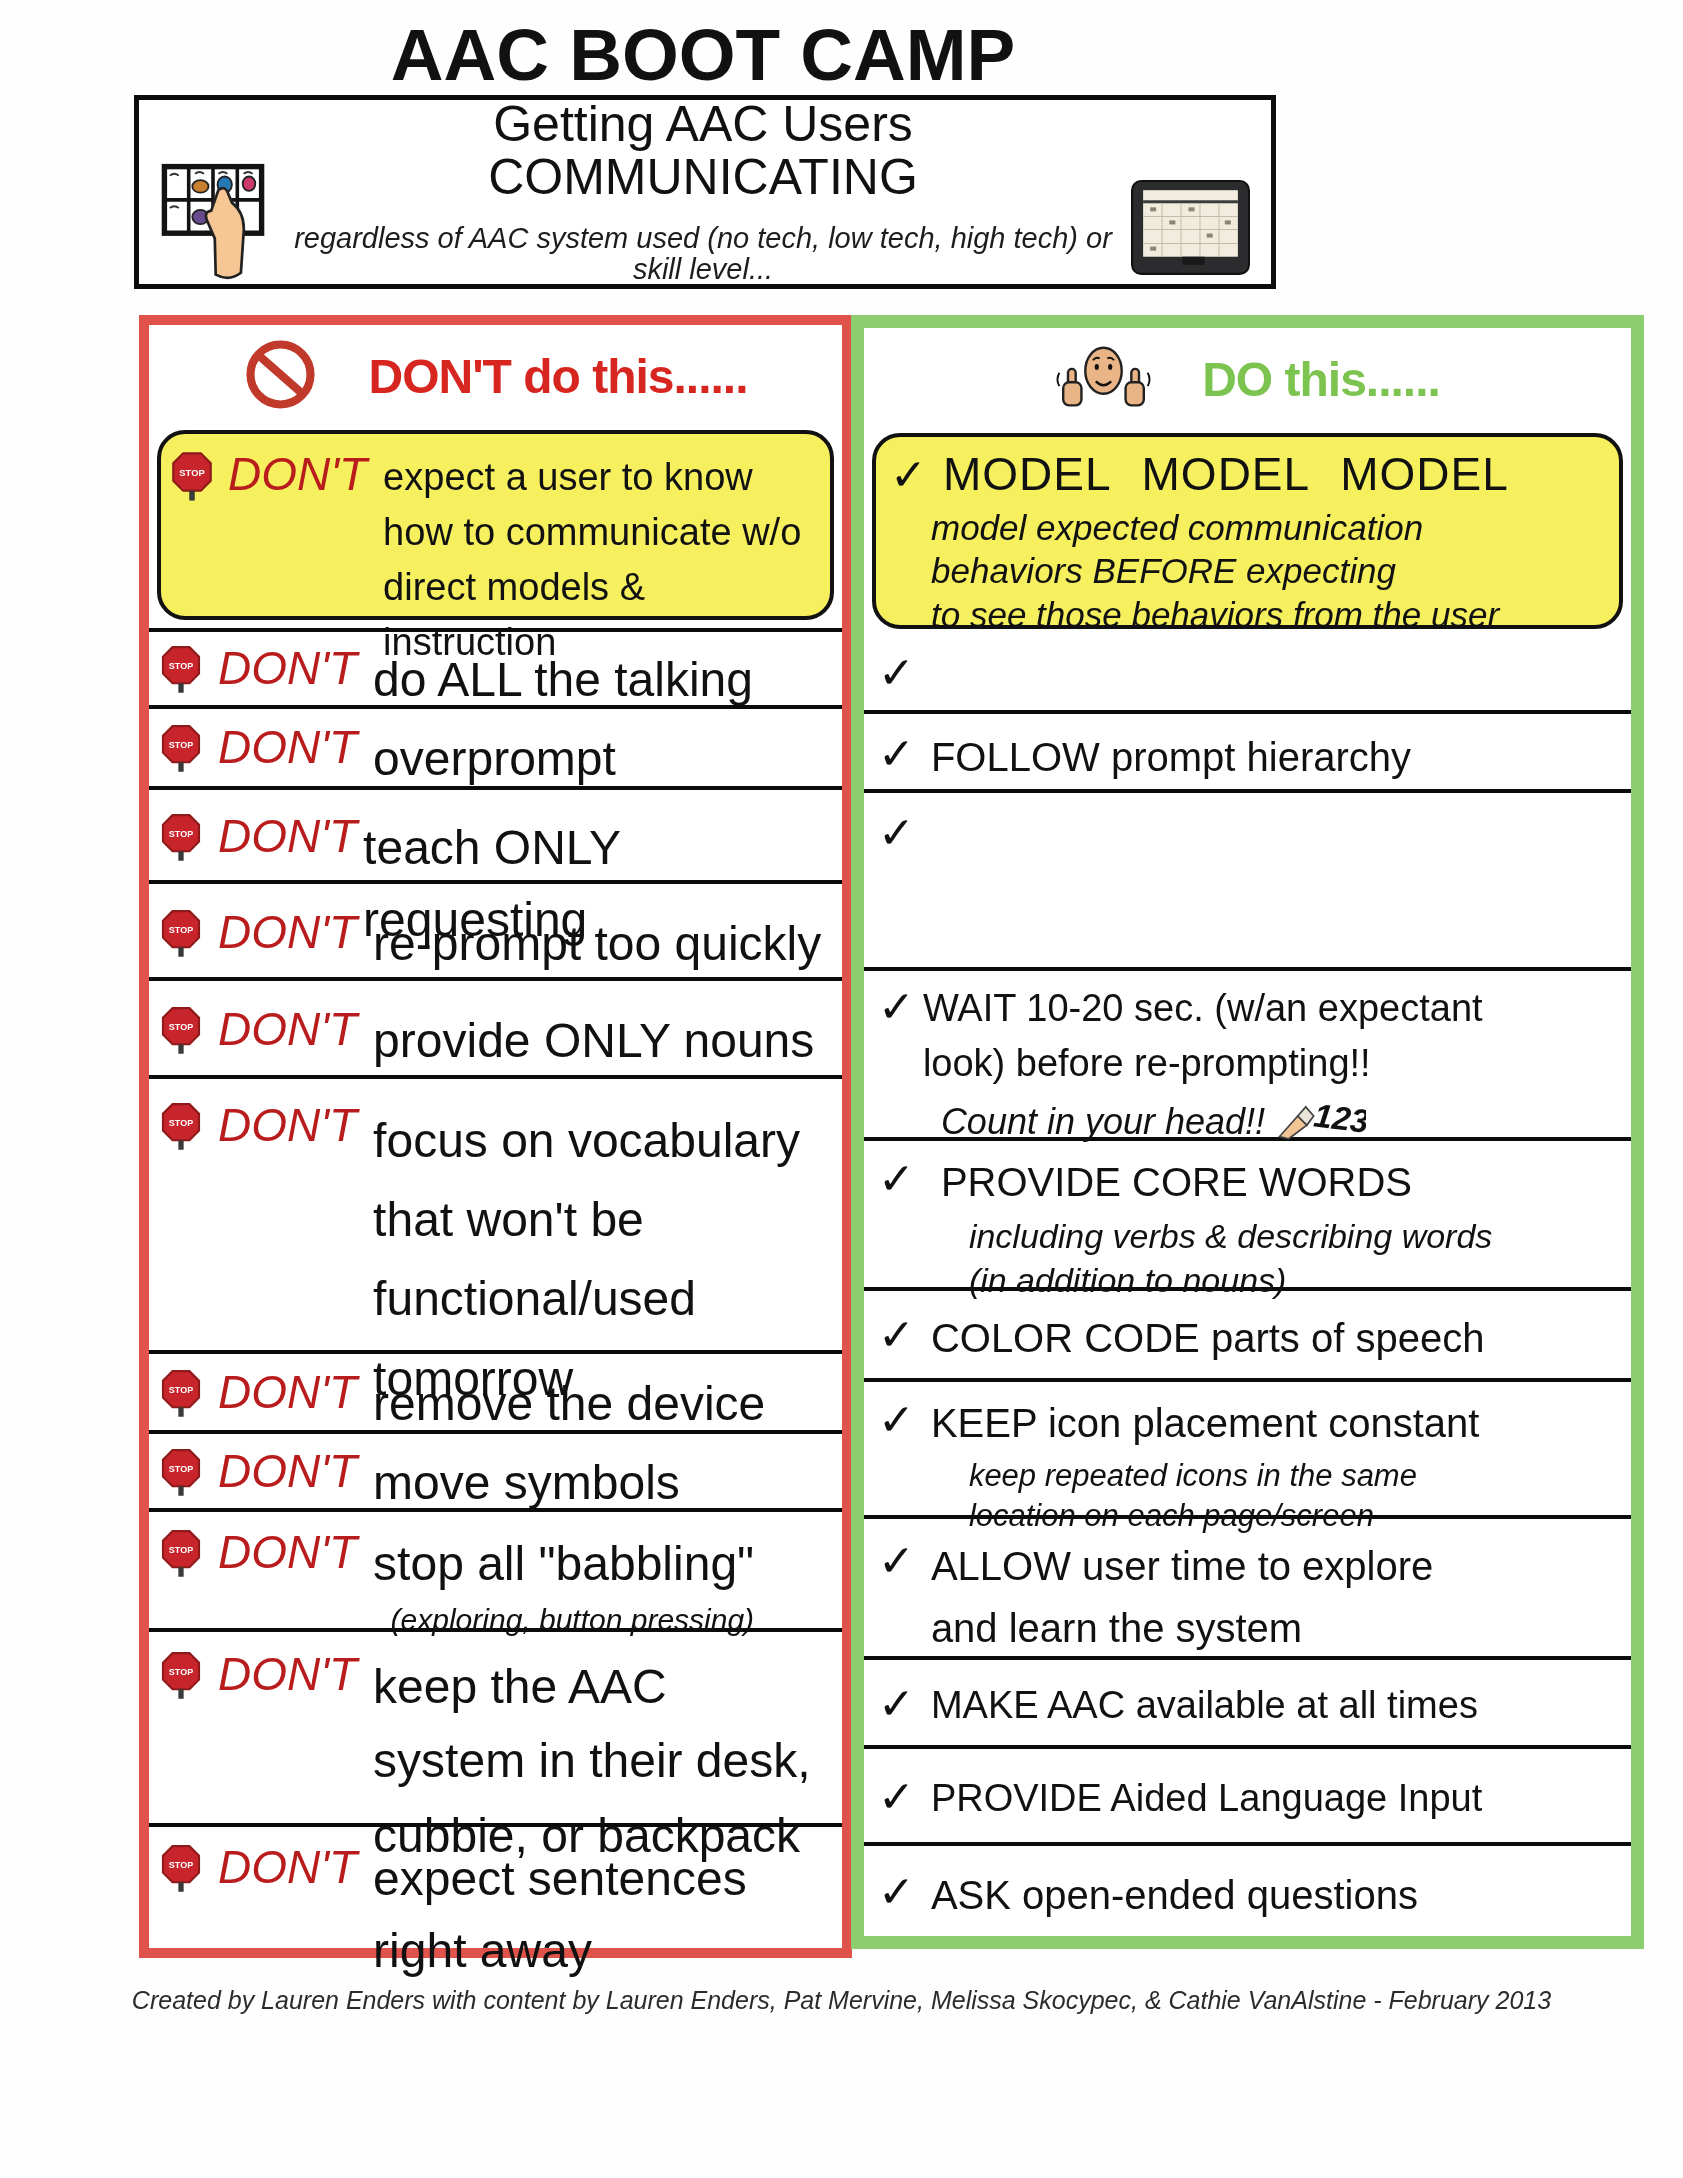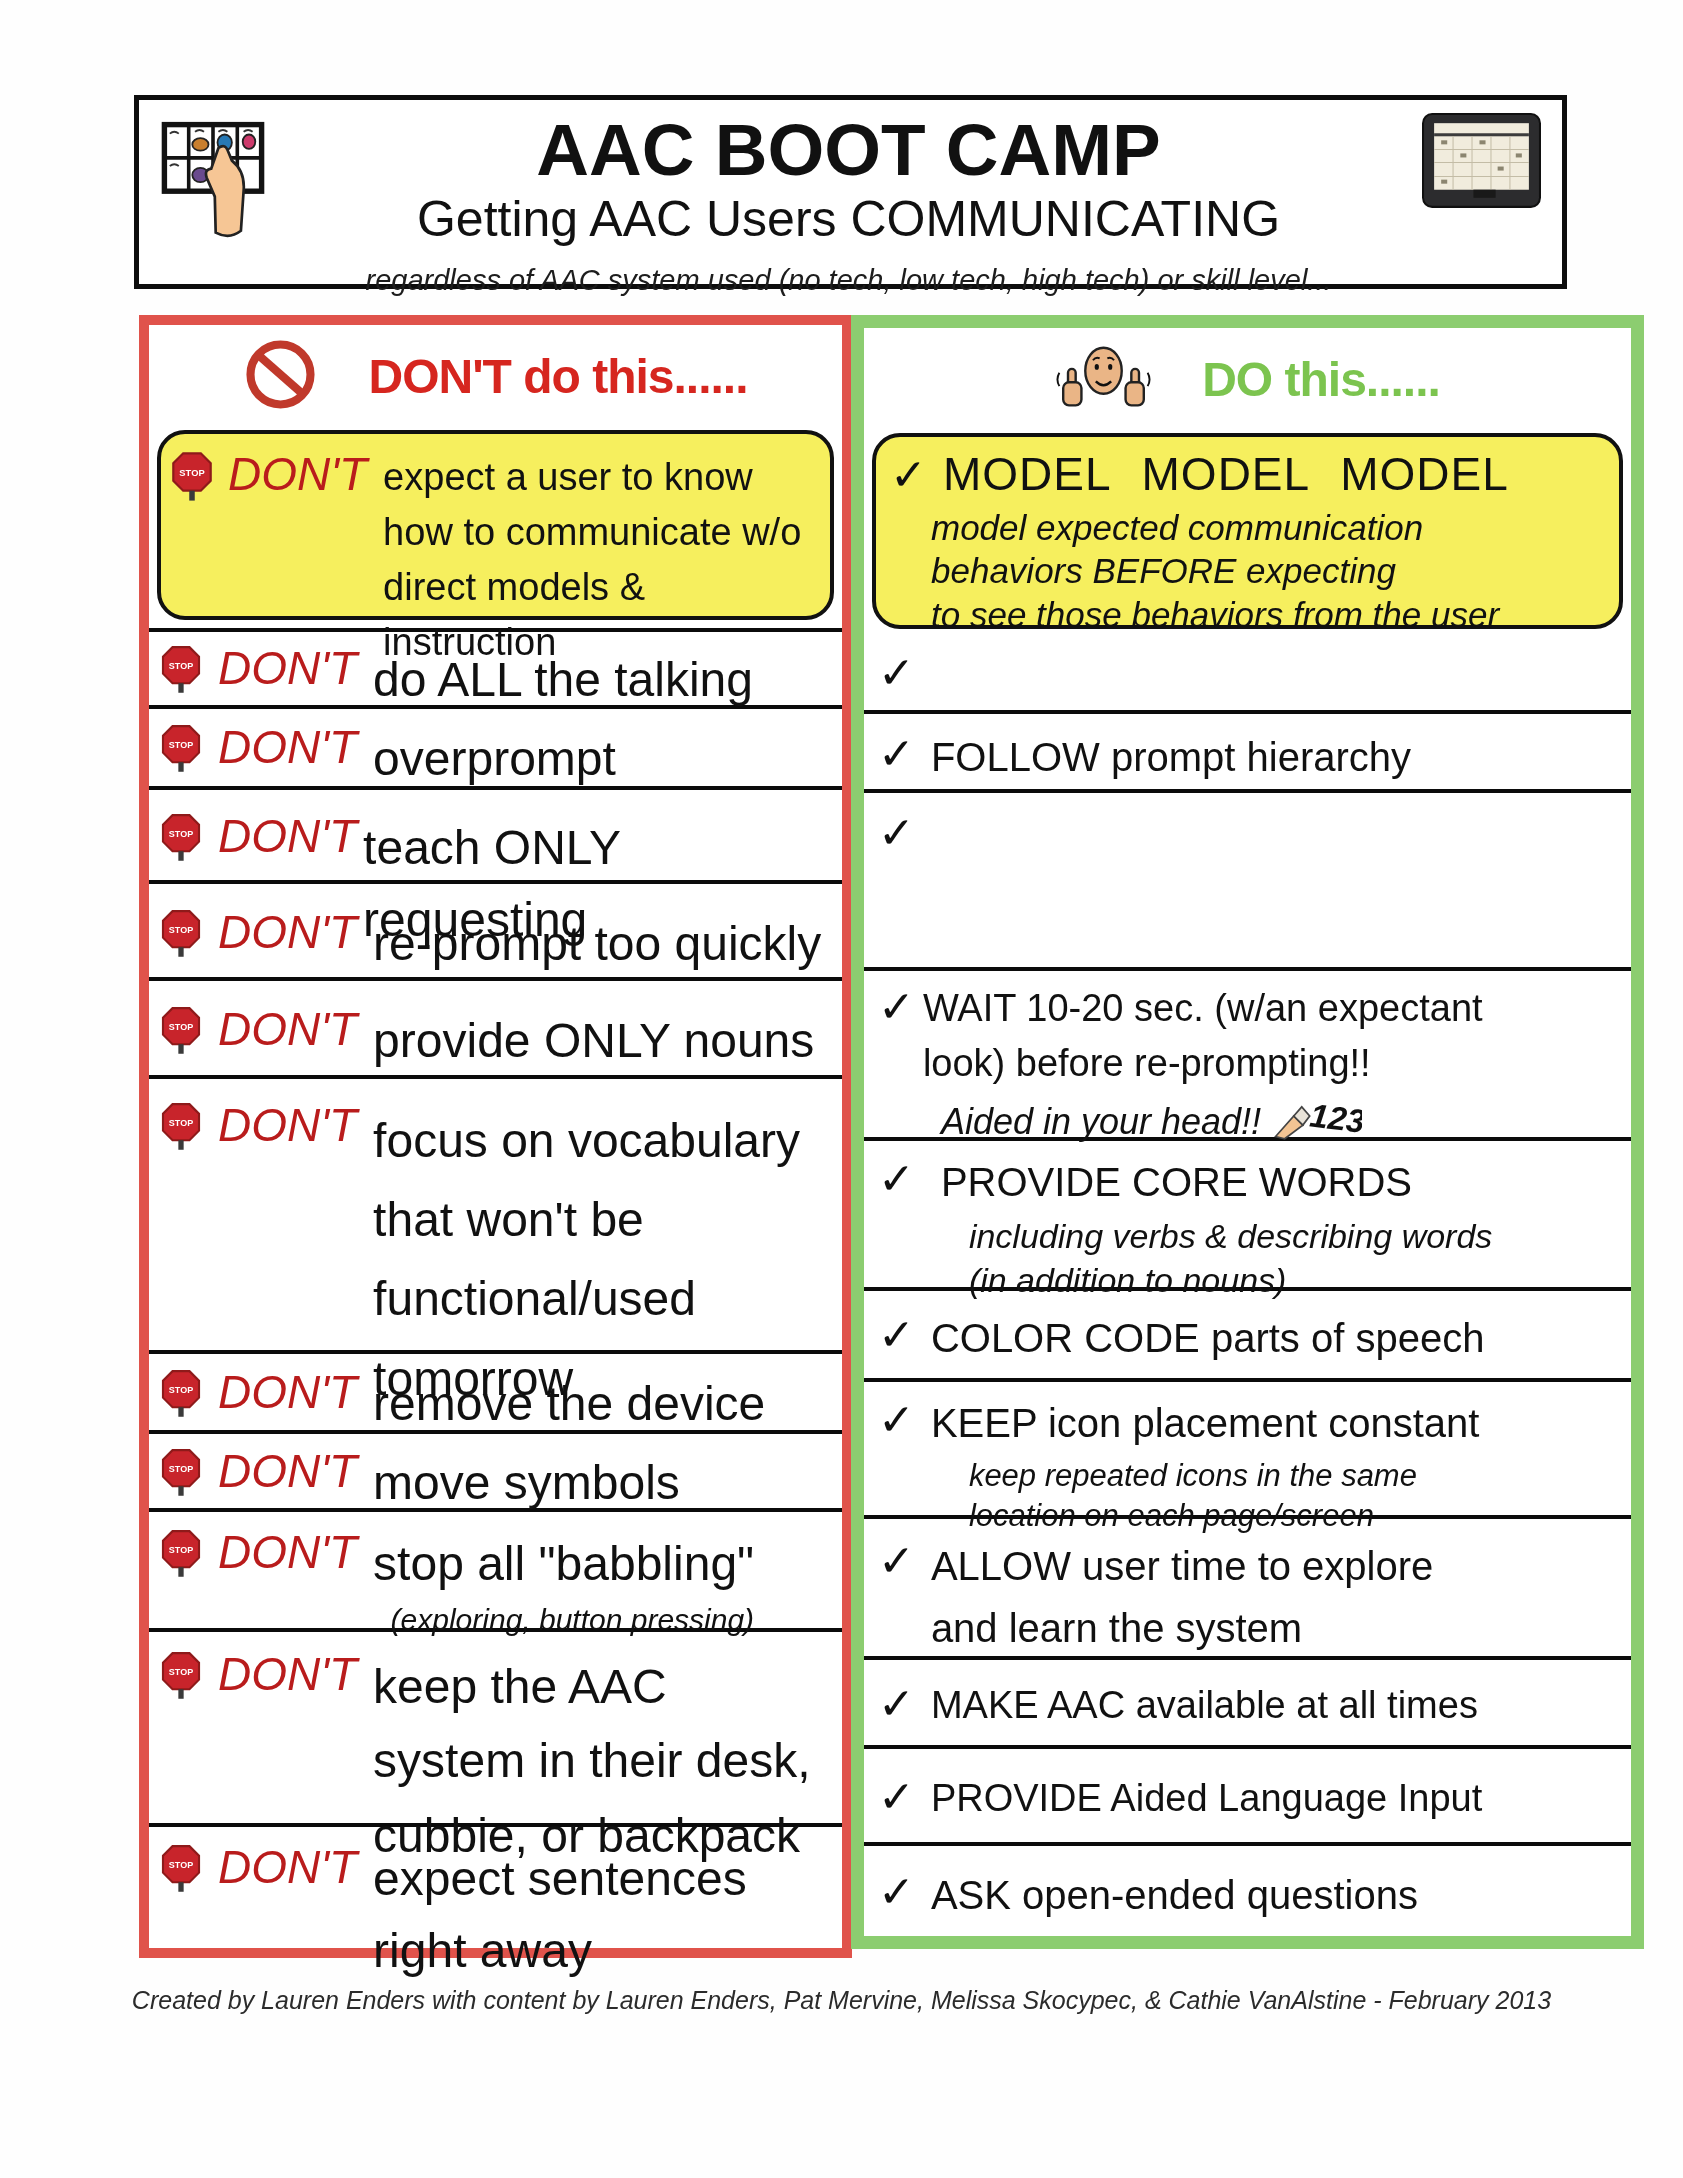--- a/index.html
+++ b/index.html
@@ -2,23 +2,23 @@
 <html><head>
 <meta charset="utf-8">
 <style>
   html,body{margin:0;padding:0;}
   body{
     width:1683px;height:2178px;position:relative;background:#fefefe;
     font-family:"Liberation Sans", sans-serif;color:#111;
   }
   
   .header-box{
-    position:absolute;left:134px;top:95px;width:1433px;height:194px;
+    position:absolute;left:134px;top:95px;width:1142px;height:194px;
     border:5px solid #0d0d0d;box-sizing:border-box;background:#fff;
-    display:flex;align-items:flex-start;justify-content:space-between;padding:12px 20px;
+    display:flex;align-items:flex-end;justify-content:space-between;padding:0 20px;
   }
   .header-center{flex:1;text-align:center;line-height:1.05;}
   .h-title{font-size:73px;font-weight:bold;letter-spacing:0;}
   .h-sub{font-size:50px;margin-top:4px;}
   .h-tag{font-size:29px;font-style:italic;margin-top:20px;color:#1d1d1d;}
   .h-icon{flex:0 0 auto;}
 
   
   .col{position:absolute;top:315px;box-sizing:border-box;background:#fff;}
   .dont-col{left:139px;width:713px;height:1643px;border:10px solid #e0534b;}
@@ -301,21 +301,21 @@
   <div class="r-row sep" style="height:178px;padding-top:14px">
     <span class="check">✓</span>
   </div>
 
   <div class="r-row sep" style="height:170px;padding-top:10px">
     <span class="check" style="margin-right:8px">✓</span>
     <div>
       <div class="rmain" style="font-size:38px">WAIT 10-20 sec. (w/an expectant
 look) before re-prompting!!</div>
       <div class="count-line">
-        <span class="rsub" style="margin-left:18px;font-size:36px">Aided in your head!!</span>
+        <span class="rsub" style="margin-left:18px;font-size:36px">Count in your head!!</span>
         <span>
           <svg viewBox="0 0 80 44" width="91" height="50">
             <polygon points="4,40 20,22 28,30 12,42" fill="#f3c493" stroke="#444" stroke-width="1.5"></polygon>
             <polygon points="20,22 27,14 34,22 28,30" fill="#e9e3d8" stroke="#444" stroke-width="1.5"></polygon>
             <text x="34" y="33" font-size="29" font-style="italic" font-weight="bold" fill="#111" transform="rotate(7 50 25)">123</text>
           </svg>
         </span>
       </div>
     </div>
   </div>

